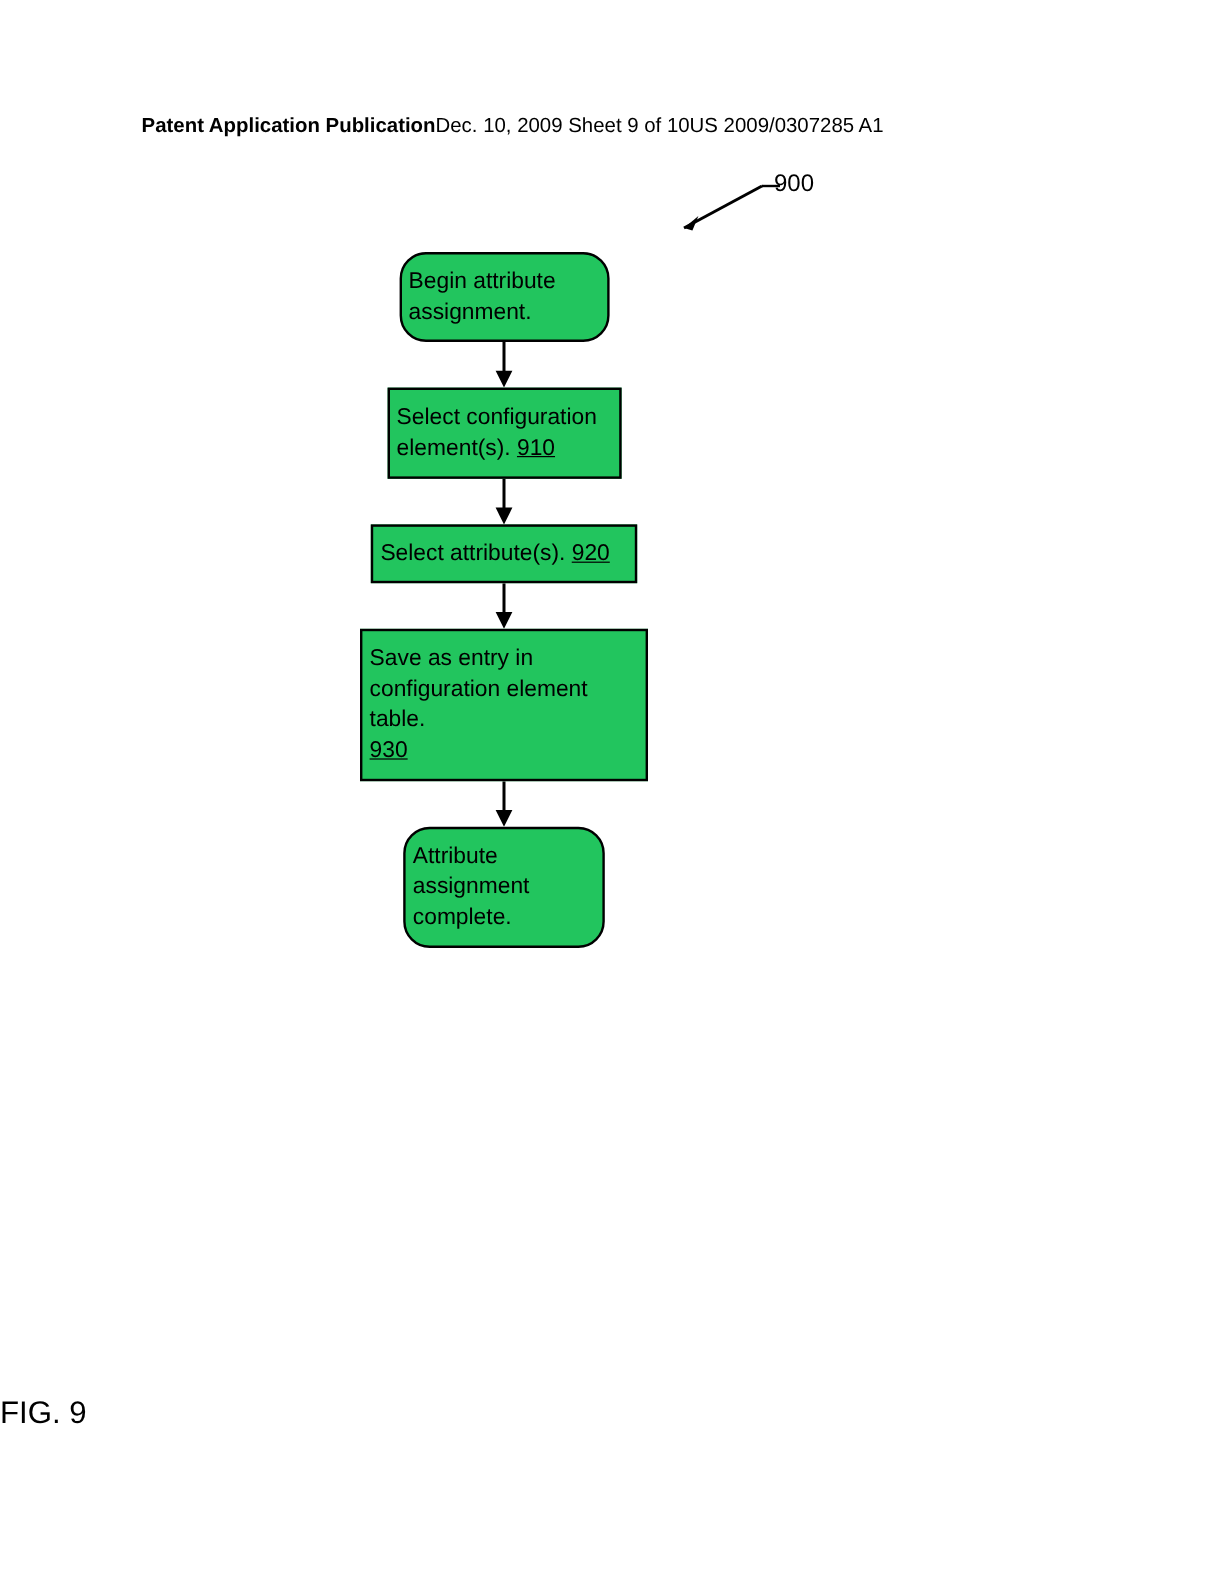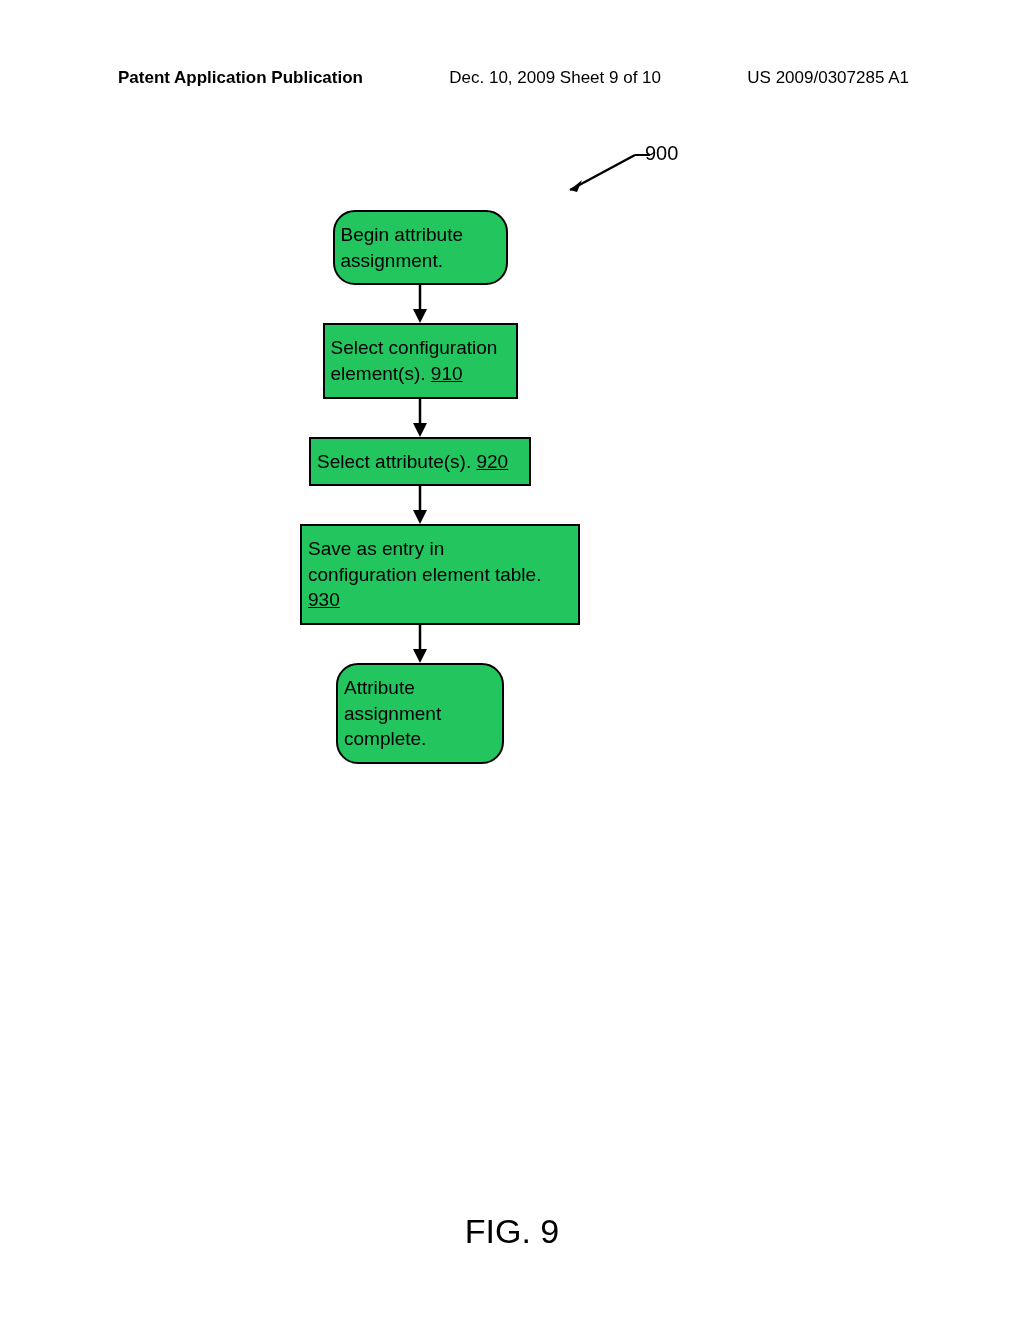--- a/index.html
+++ b/index.html
@@ -5,43 +5,43 @@
     * { margin: 0; padding: 0; box-sizing: border-box; }
     body {
       width: 1024px;
       height: 1320px;
       background: white;
       font-family: Arial, Helvetica, sans-serif;
       position: relative;
     }
     .header {
       position: absolute;
-      top: 68px;
+      top: 95px;
       left: 118px;
       right: 115px;
       display: flex;
-      justify-content: space-between;
+      justify-content: flex-start;
       font-size: 17px;
     }
     .header-left { font-weight: bold; }
     .header-center { }
     .header-right { }
     .diagram-label {
       position: absolute;
       top: 142px;
       left: 645px;
       font-size: 20px;
     }
     .figure-label {
       position: absolute;
-      top: 1212px;
+      top: 1162px;
       left: 0;
       width: 100%;
-      text-align: center;
-      font-size: 34px;
+      text-align: left;
+      font-size: 26px;
     }
     .diagram {
       position: absolute;
       top: 210px;
       left: 300px;
       width: 240px;
     }
     .box {
       border: 2.5px solid black;
       background: #22c55e;
@@ -112,21 +112,21 @@
     <span>Select attribute(s). </span><span class="step-ref">920</span>
   </div>
 
   <div class="arrow-container">
     <svg class="arrow-svg" width="20" height="38">
       <line x1="10" y1="0" x2="10" y2="26" stroke="black" stroke-width="2.5"></line>
       <polygon points="10,38 3,24 17,24" fill="black"></polygon>
     </svg>
   </div>
 
-  <div class="box" style="width:280px; margin:0 auto;">
+  <div class="box" style="width:240px; margin:0 auto;">
     <span>Save as entry in</span><br>
     <span>configuration element table.</span><br>
     <span class="step-ref">930</span>
   </div>
 
   <div class="arrow-container">
     <svg class="arrow-svg" width="20" height="38">
       <line x1="10" y1="0" x2="10" y2="26" stroke="black" stroke-width="2.5"></line>
       <polygon points="10,38 3,24 17,24" fill="black"></polygon>
     </svg>

